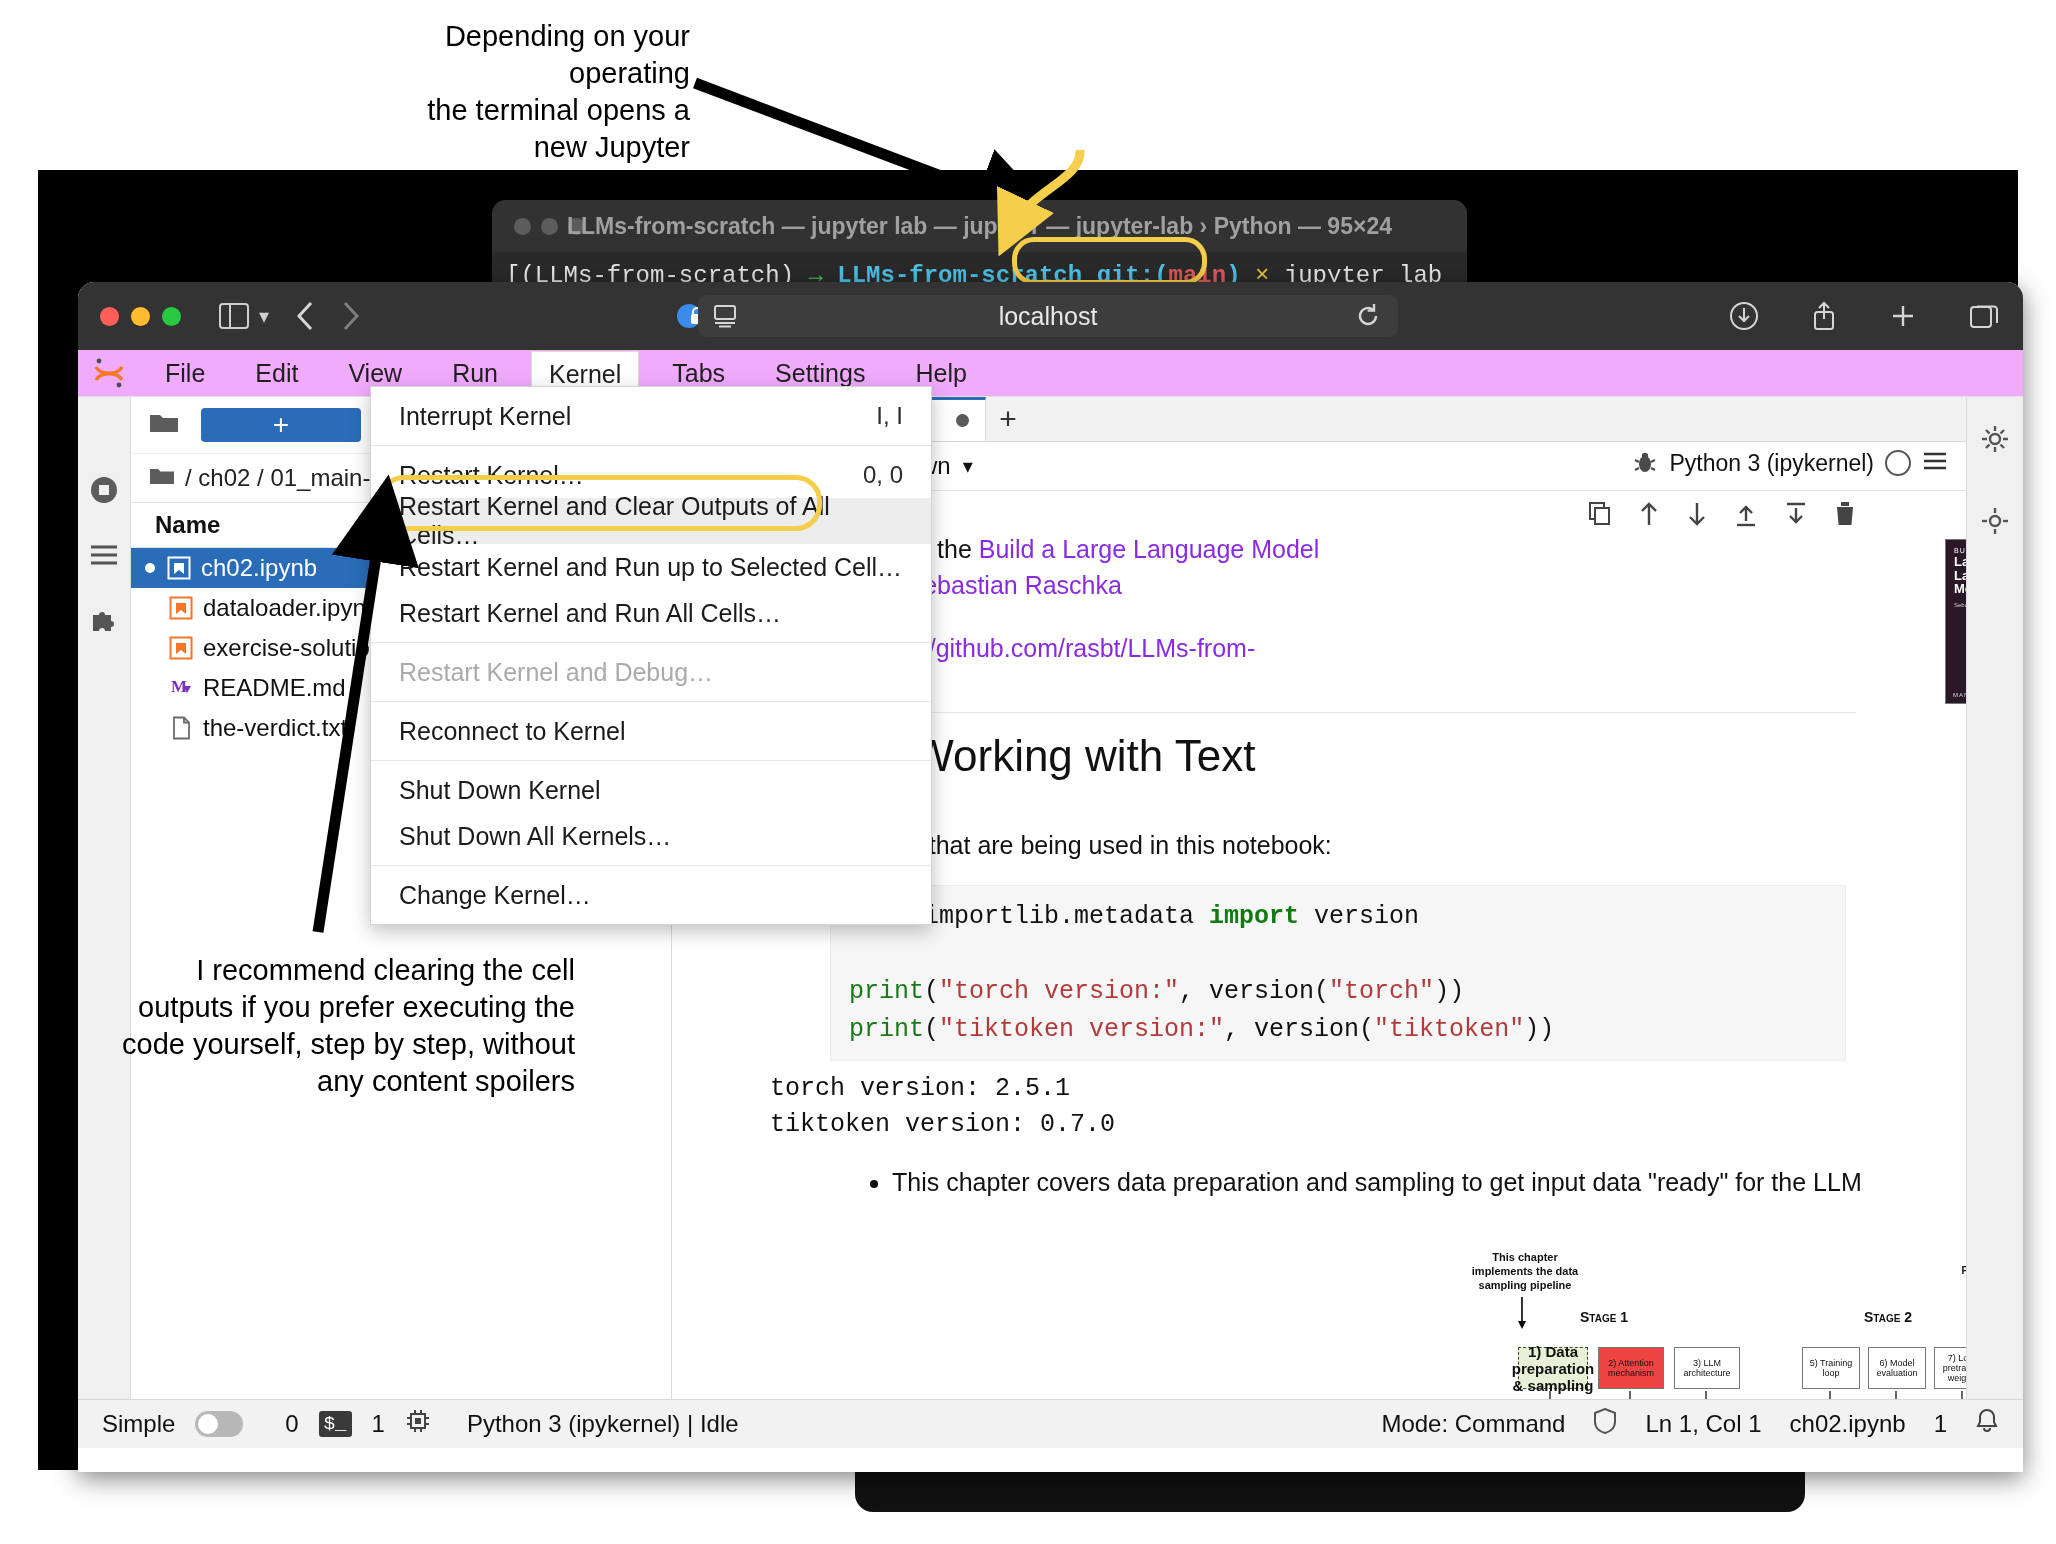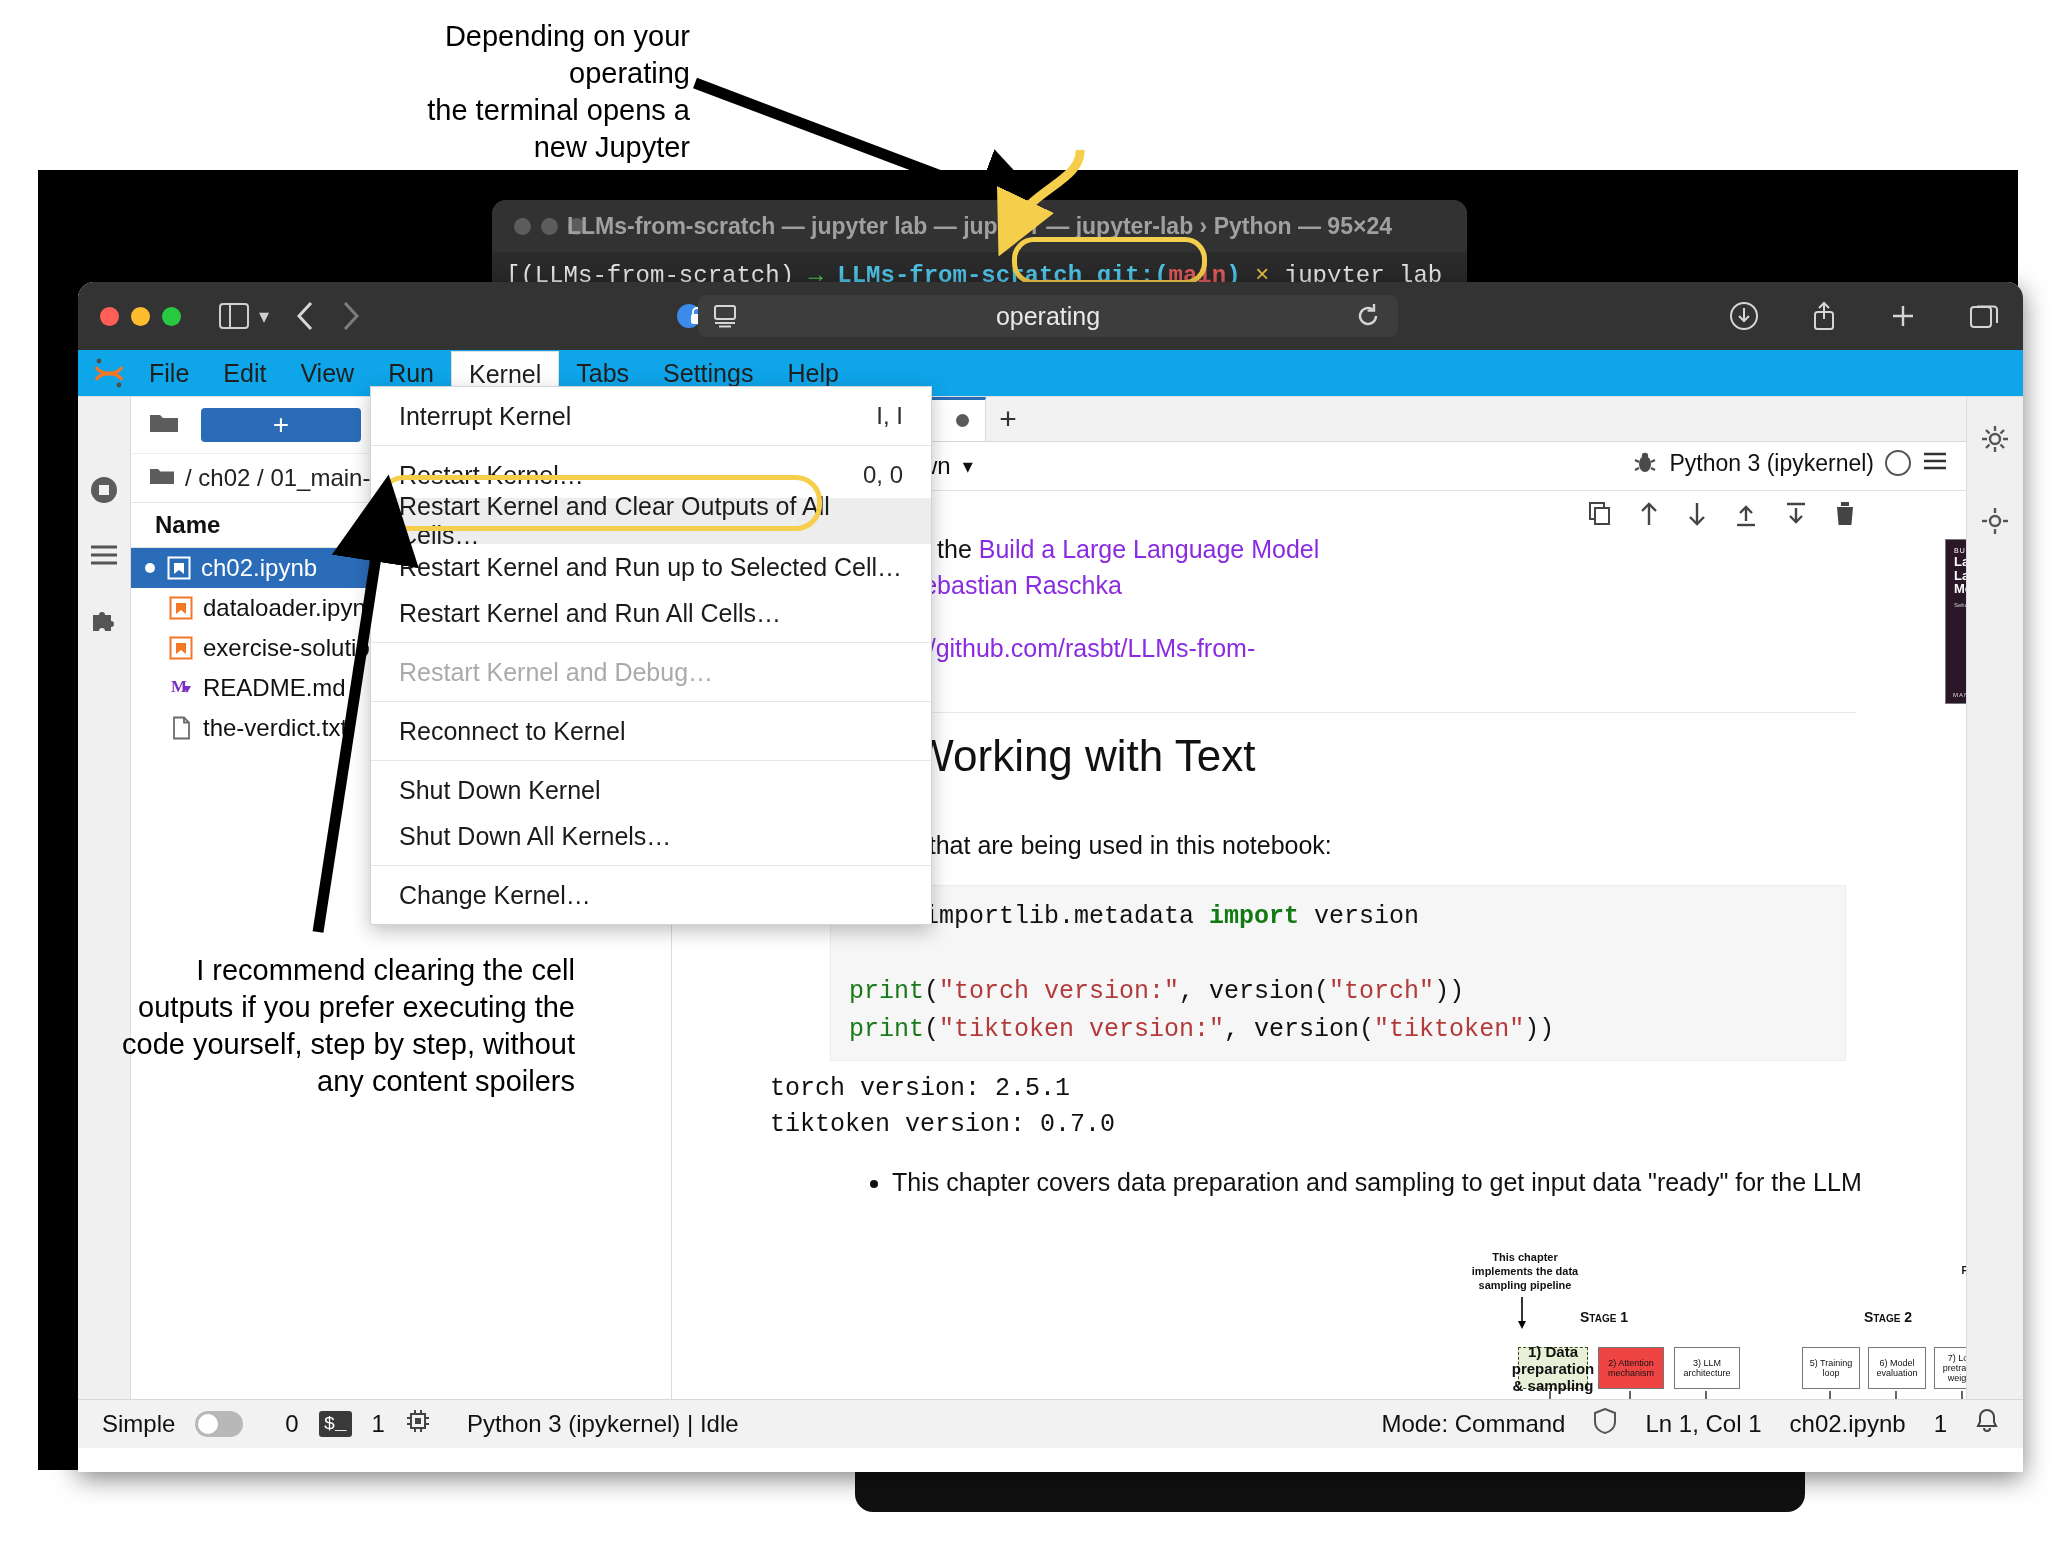--- a/index.html
+++ b/index.html
@@ -39,21 +39,21 @@
   .bdot{width:19px;height:19px;border-radius:50%;margin-right:12px;}
   .red{background:#ff5f57;} .yellow{background:#febc2e;} .green{background:#28c840;}
   .cicon{color:#cfcfcf;margin-left:18px;display:flex;align-items:center;}
   #urlbar{position:absolute;left:620px;width:700px;height:42px;background:#3d3d3d;border-radius:9px;
           display:flex;align-items:center;justify-content:center;color:#e9e9e9;font-size:25px;}
   #url-left{position:absolute;left:14px;top:9px;}
   #url-right{position:absolute;right:16px;top:7px;color:#d4d4d4;}
   #b-right{position:absolute;right:24px;display:flex;align-items:center;gap:34px;color:#d5d5d5;}
 
   
-  #jmenu{height:46px;background:#0ea5e9;border-bottom:1px solid #e0e0e0;display:flex;align-items:center;padding-left:14px;gap:0;}
+  #jmenu{height:46px;background:#f0abfc;border-bottom:1px solid #e0e0e0;display:flex;align-items:center;padding-left:14px;gap:16px;}
   .jm{font-size:25px;padding:8px 17px;color:#1f1f1f;}
   .jm.active{background:#fff;border-left:1px solid #dcdcdc;border-right:1px solid #dcdcdc;
              border-top:1px solid #dcdcdc;position:relative;z-index:31;margin-top:2px;}
   #jlogo{width:34px;height:34px;margin-right:6px;position:relative;}
 
   
   #jbody{display:flex;height:1002px;}
   #jsidebar-icons{width:52px;background:#f0f0f0;border-right:1px solid #dcdcdc;padding-top:78px;
       display:flex;flex-direction:column;align-items:center;gap:34px;}
   #filebrowser{width:540px;background:#fff;border-right:1px solid #dcdcdc;}
@@ -201,21 +201,21 @@
     </span>
 
     <div id="urlbar">
       <span id="url-left">
         <svg width="26" height="24" viewBox="0 0 26 24">
             <rect x="3" y="2" width="20" height="13" rx="2" fill="none" stroke="#d6d6d6" stroke-width="2"></rect>
             <line x1="3" y1="19" x2="23" y2="19" stroke="#d6d6d6" stroke-width="2"></line>
             <line x1="7" y1="22.5" x2="19" y2="22.5" stroke="#d6d6d6" stroke-width="2"></line>
           </svg>
       </span>
-      <span>operating</span>
+      <span>localhost</span>
       <span id="url-right">
         <svg width="28" height="28" viewBox="0 0 28 28">
             <path d="M22 14a8 8 0 1 1-2.8-6.1" fill="none" stroke="#d4d4d4" stroke-width="2.4"></path>
             <polyline points="20,2 20,8.6 13.6,8.6" fill="none" stroke="#d4d4d4" stroke-width="2.4"></polyline>
           </svg>
       </span>
     </div>
 
     <div id="b-right">
       <span class="cicon">

